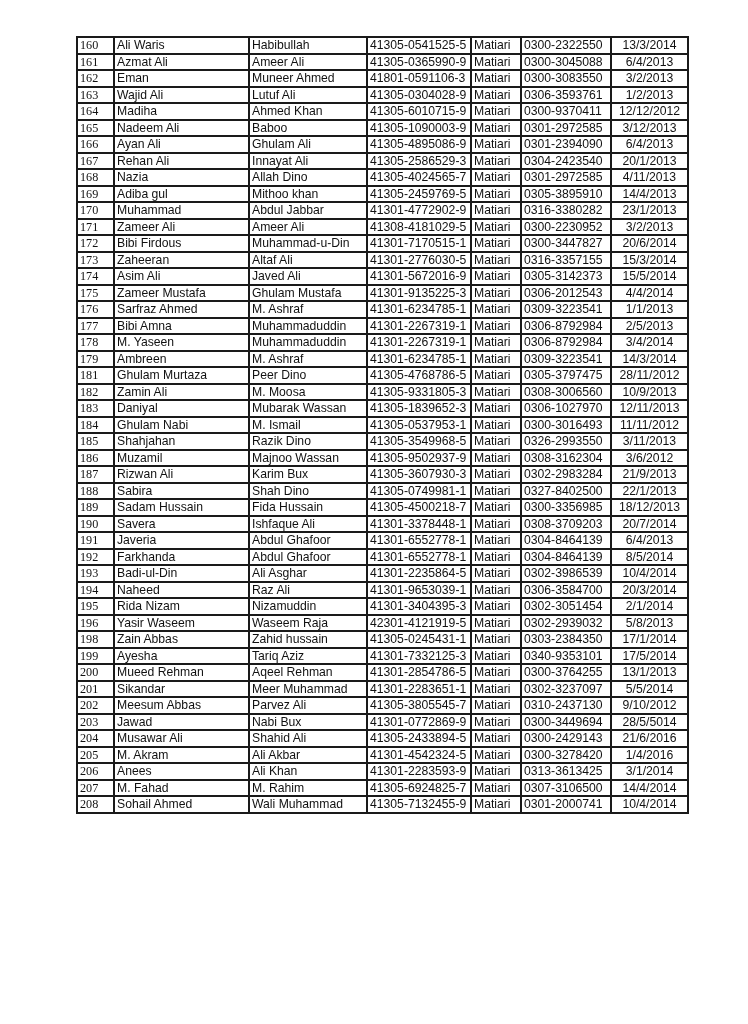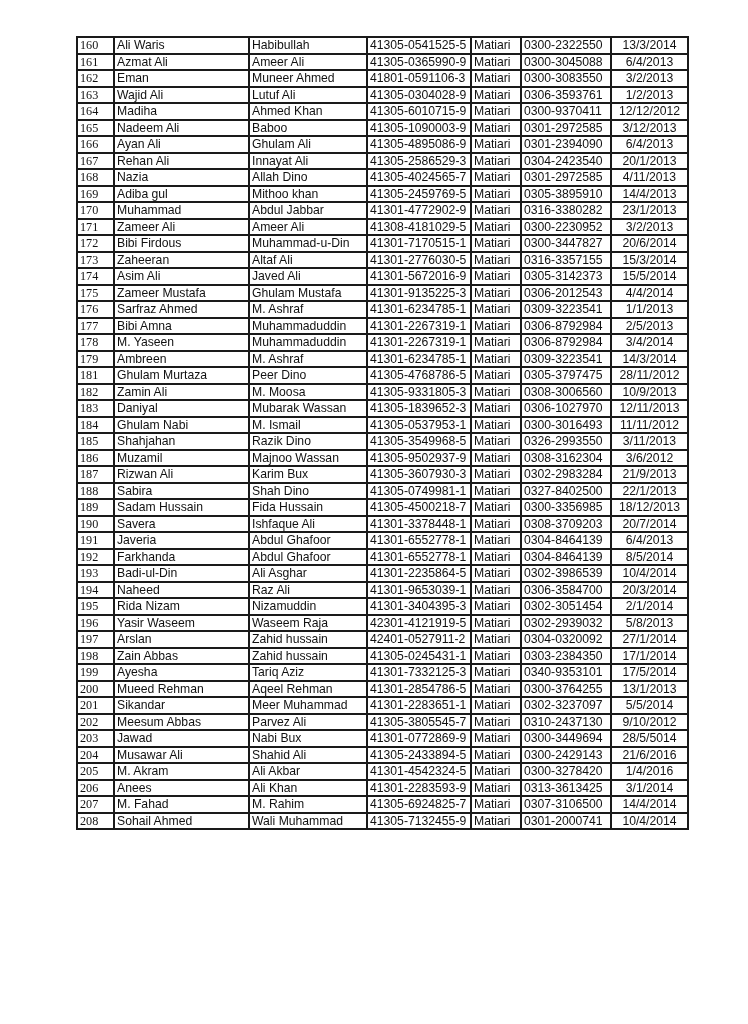--- a/index.html
+++ b/index.html
@@ -362,29 +362,20 @@
       <tr>
         <td class="num">196</td>
         <td class="name">Yasir Waseem</td>
         <td class="father">Waseem Raja</td>
         <td class="cnic">42301-4121919-5</td>
         <td class="city">Matiari</td>
         <td class="phone">0302-2939032</td>
         <td class="date">5/8/2013</td>
       </tr>
       <tr>
-        <td class="num">197</td>
-        <td class="name">Arslan</td>
-        <td class="father">Zahid hussain</td>
-        <td class="cnic">42401-0527911-2</td>
-        <td class="city">Matiari</td>
-        <td class="phone">0304-0320092</td>
-        <td class="date">27/1/2014</td>
-      </tr>
-      <tr>
         <td class="num">198</td>
         <td class="name">Zain Abbas</td>
         <td class="father">Zahid hussain</td>
         <td class="cnic">41305-0245431-1</td>
         <td class="city">Matiari</td>
         <td class="phone">0303-2384350</td>
         <td class="date">17/1/2014</td>
       </tr>
       <tr>
         <td class="num">199</td>

